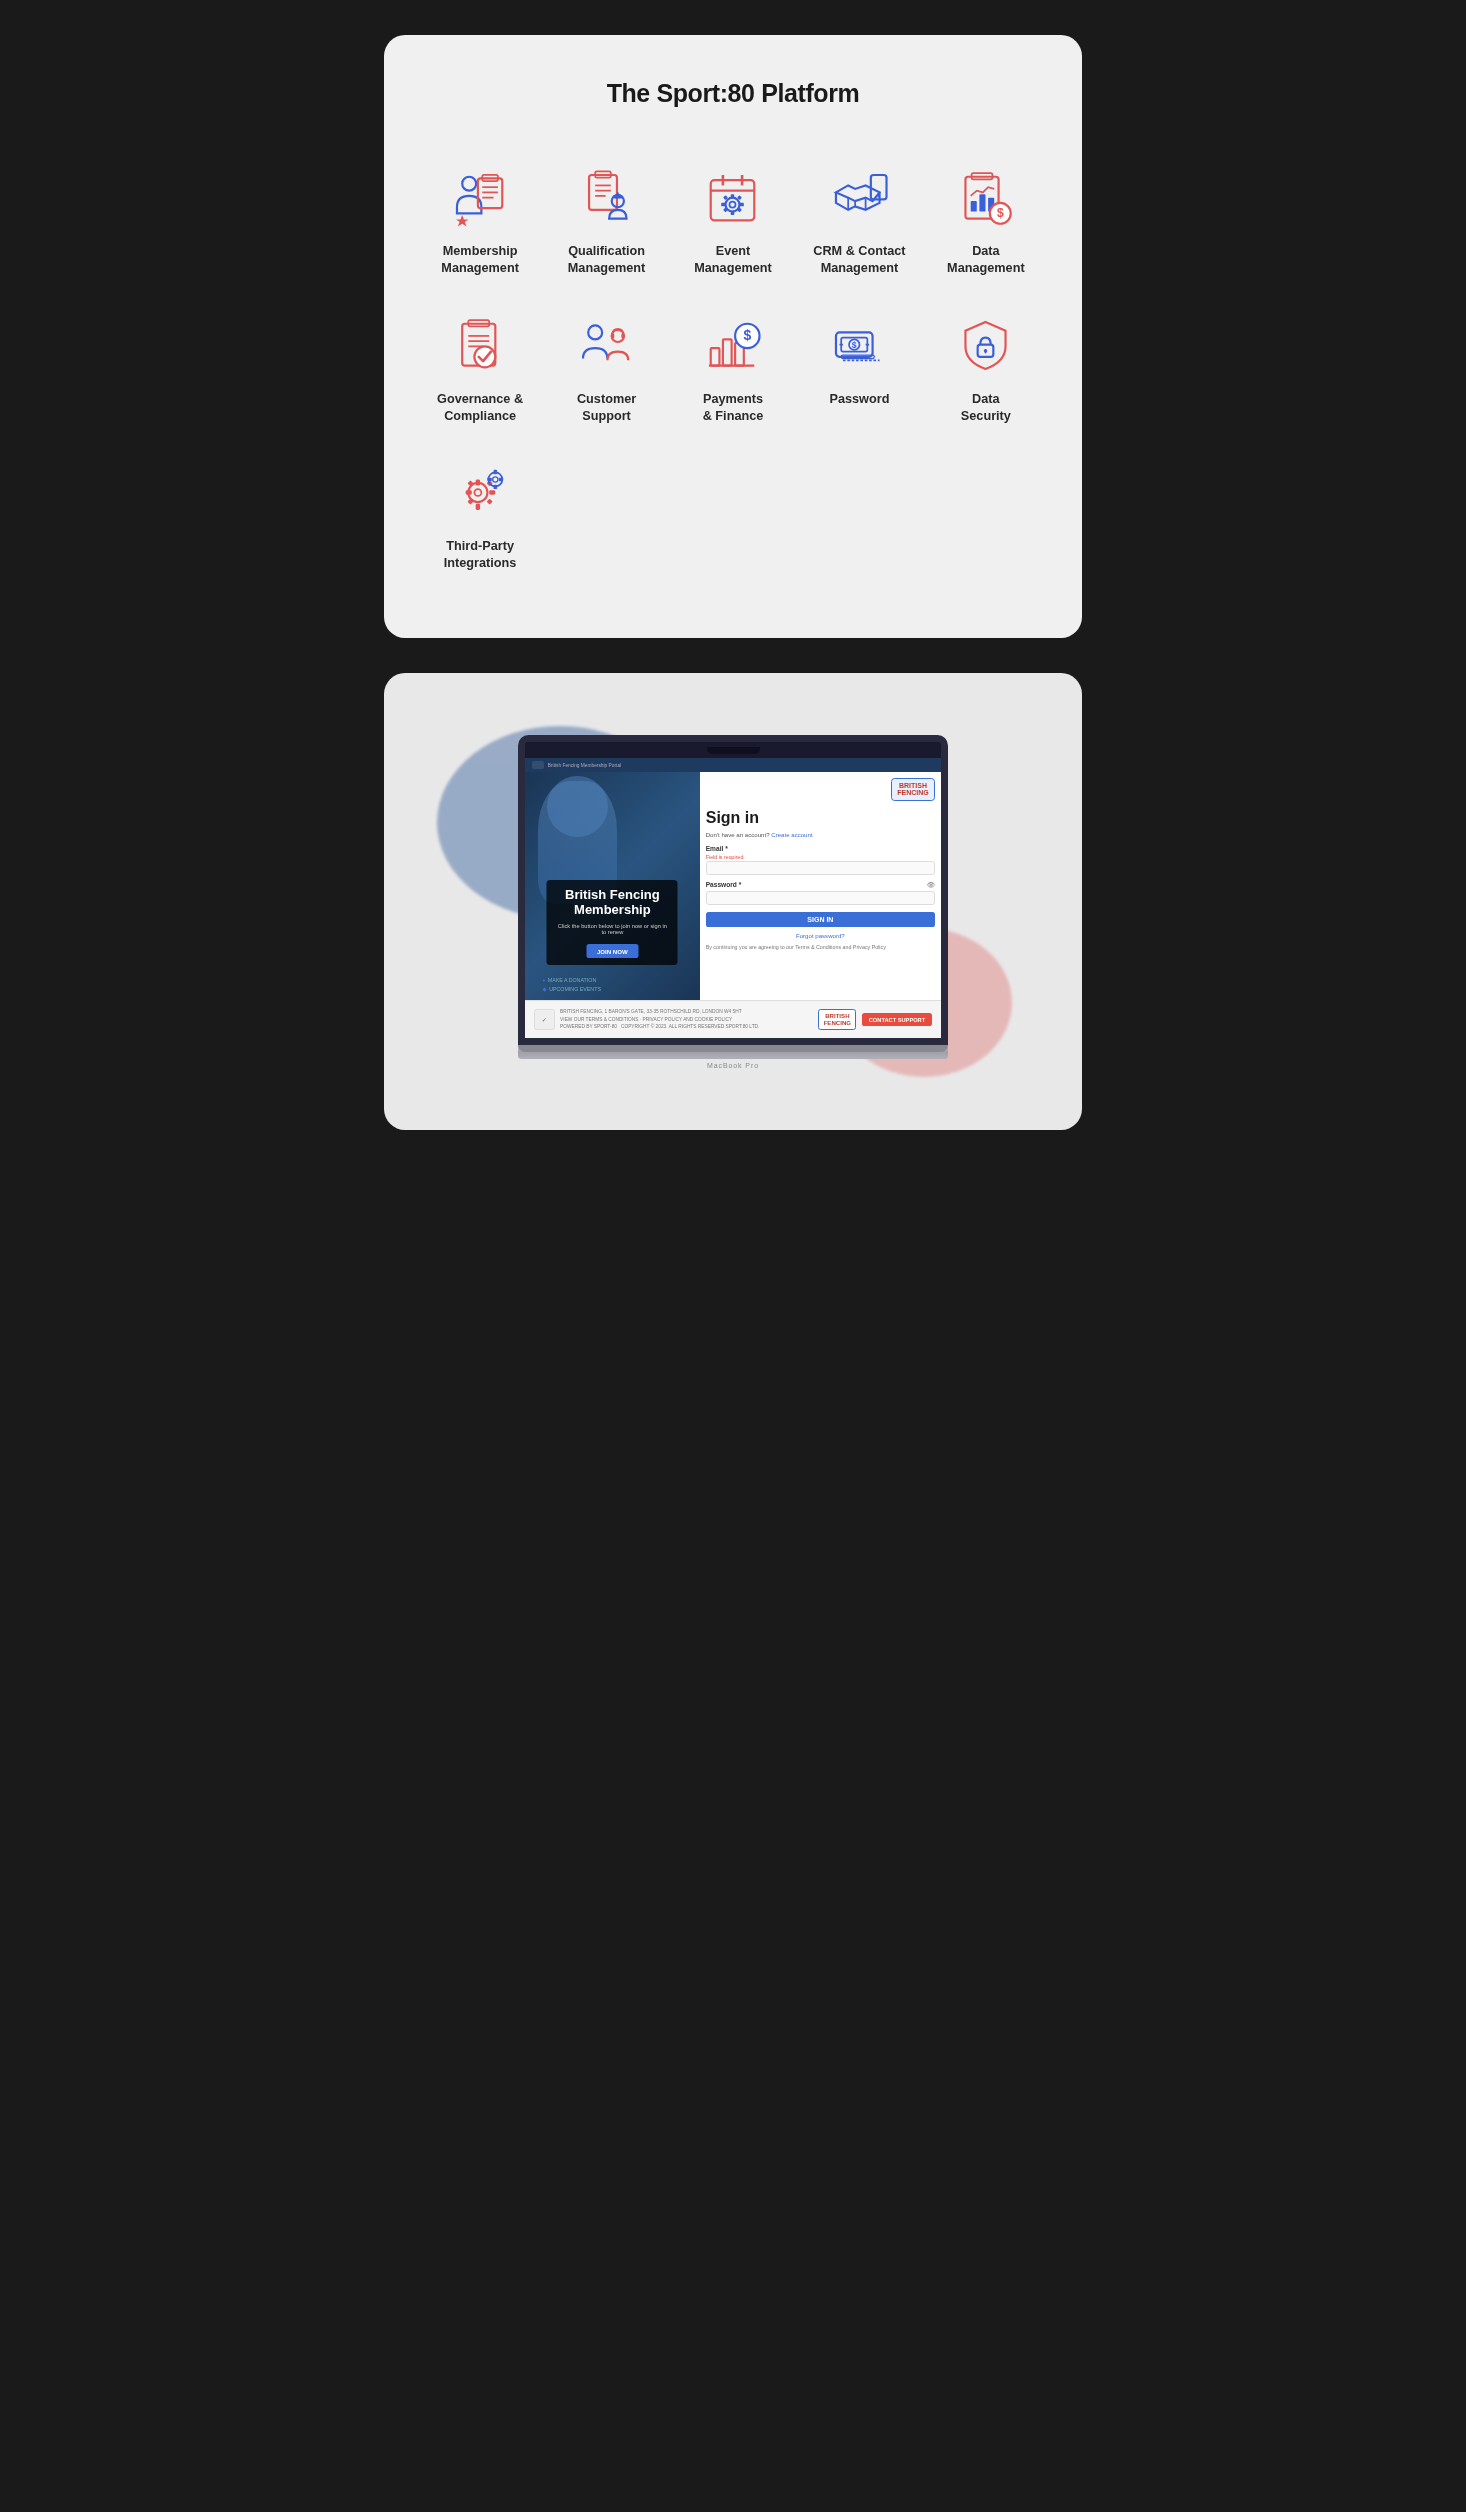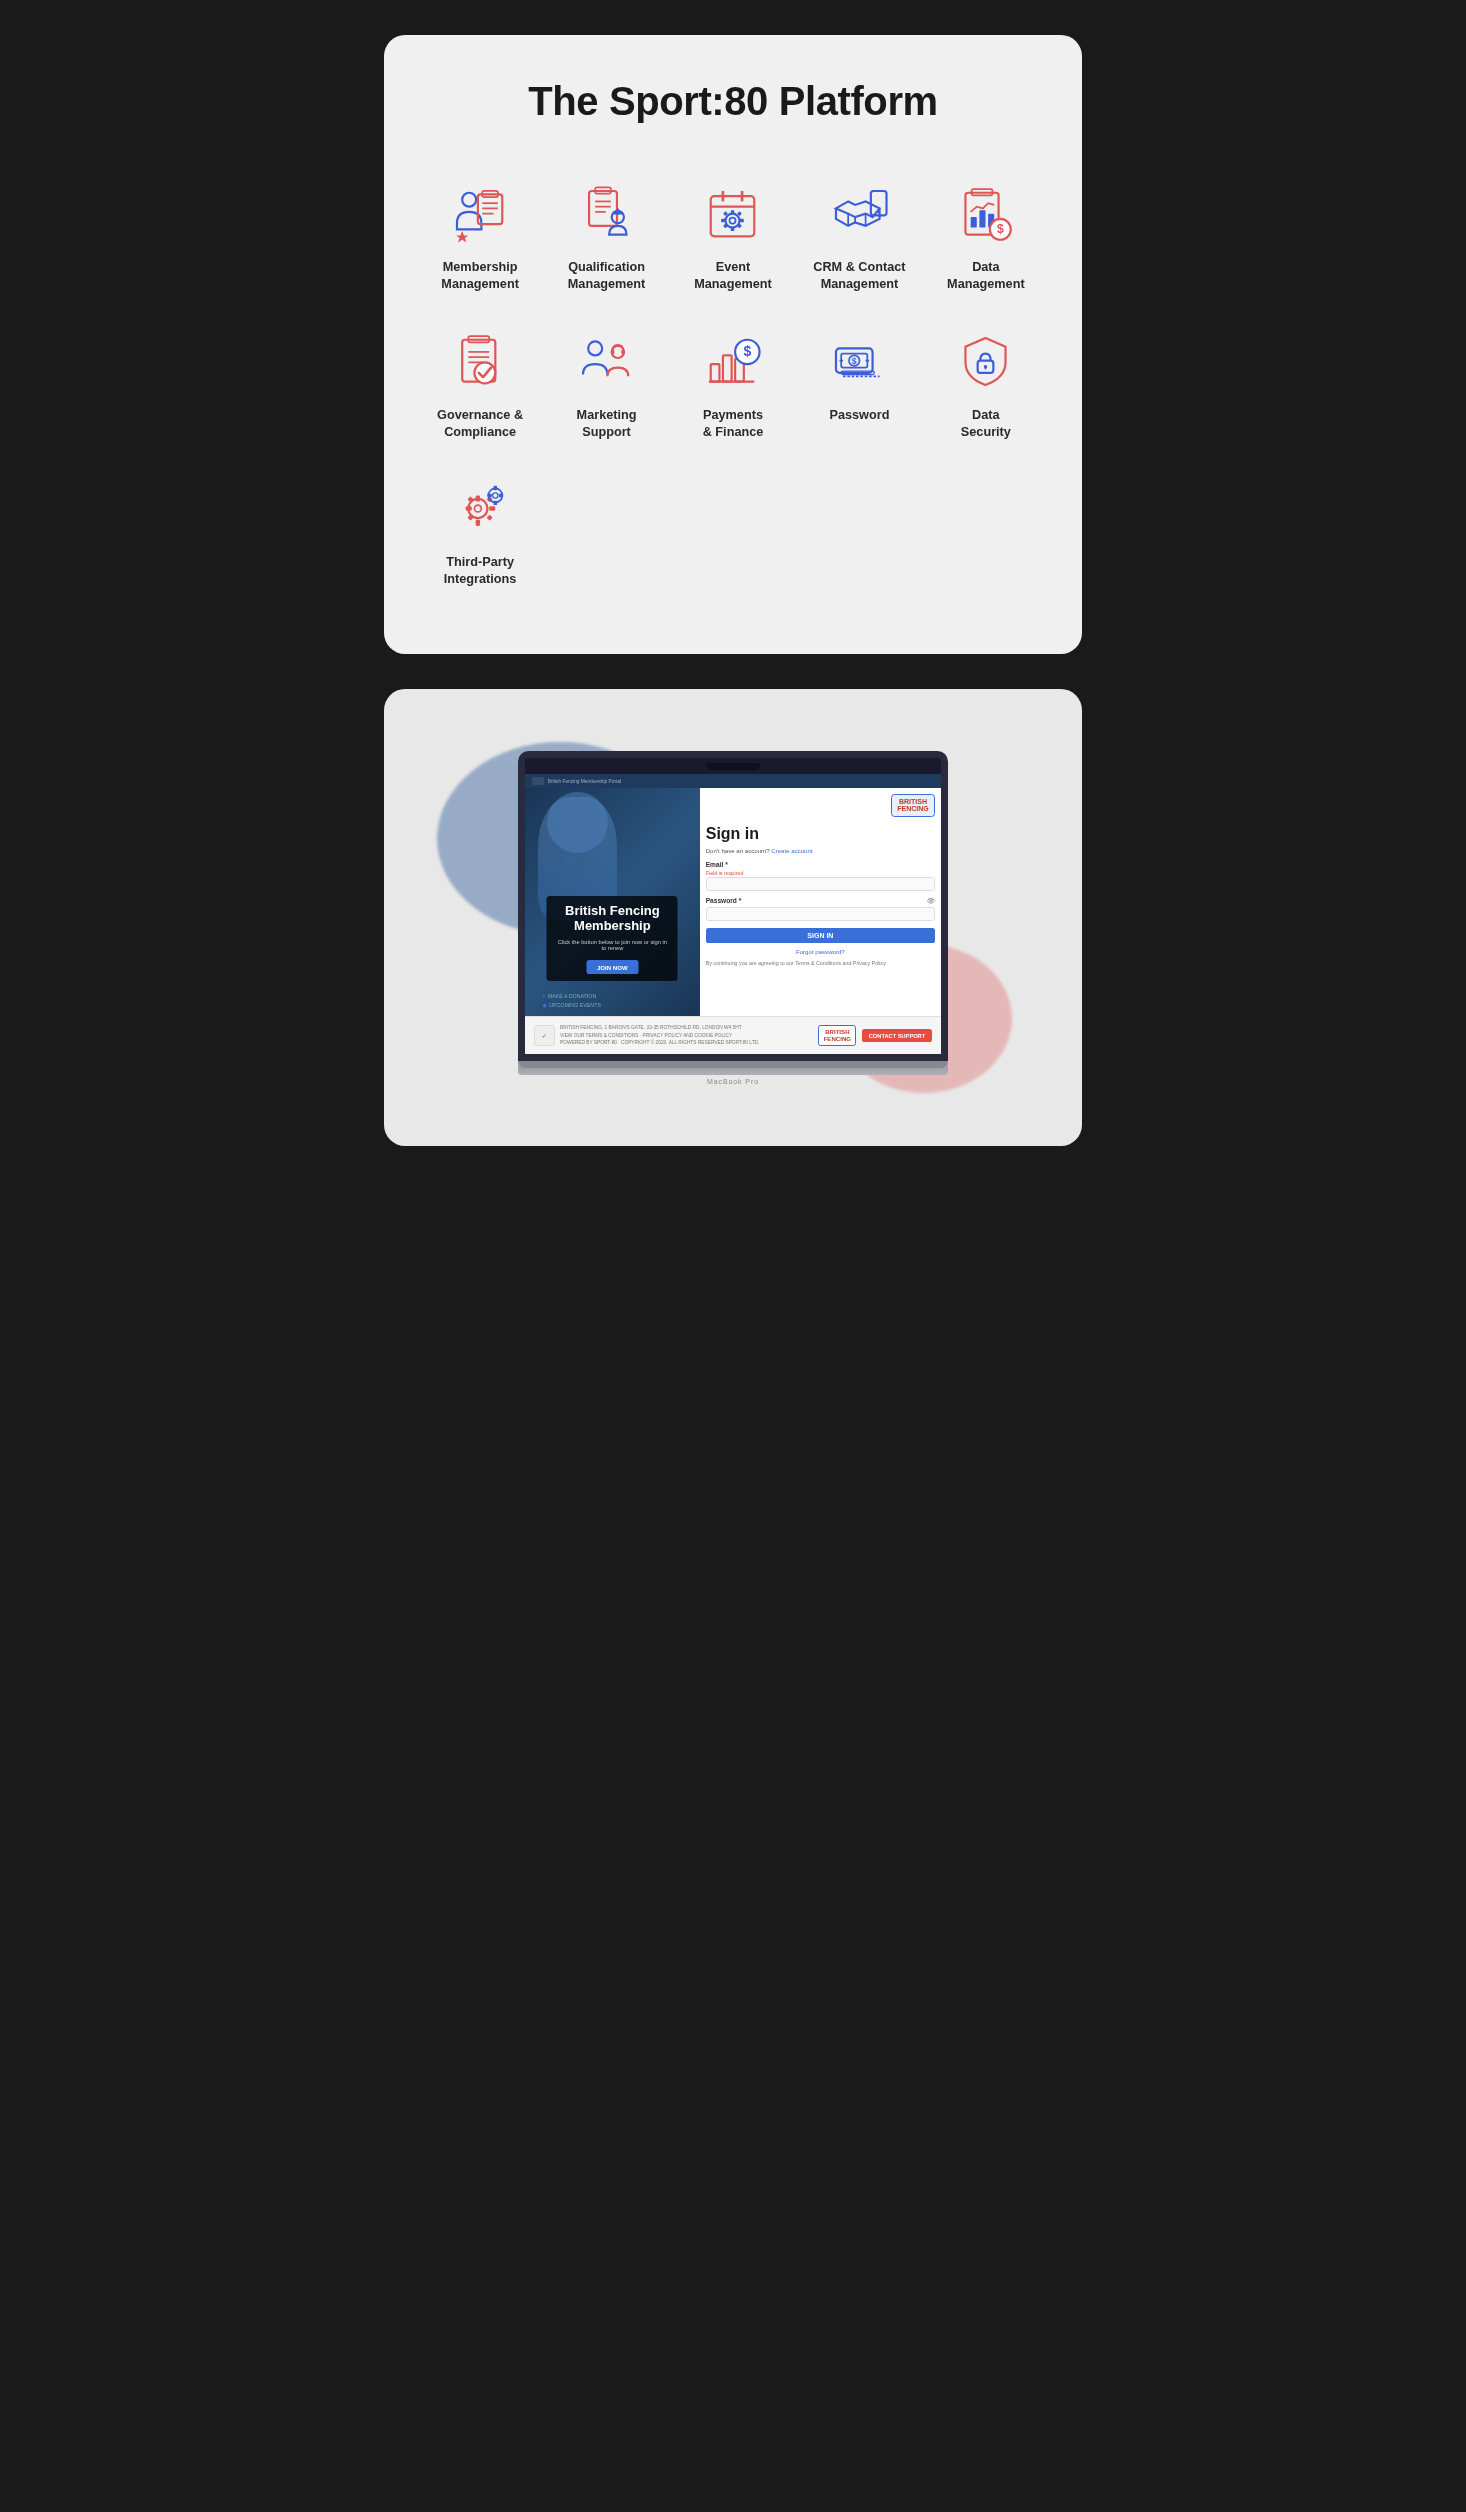--- a/index.html
+++ b/index.html
@@ -13,21 +13,21 @@
     
     .section-platform {
       background: #f0f0f0;
       border-radius: 21px;
       margin: 35px 17.6px;
       padding: 44px 35px 53px;
     }
 
     .platform-title {
       text-align: center;
-      font-size: 40px;
+      font-size: 25px;
       font-weight: 800;
       color: #1a1a1a;
       margin-bottom: 44px;
       letter-spacing: -0.4px;
     }
 
     .platform-grid {
       display: grid;
       grid-template-columns: repeat(5, 1fr);
       gap: 8.8px 4.4px;
@@ -322,21 +322,21 @@
           <circle cx="22" cy="20" r="8" fill="none" stroke="#3a5fd8" stroke-width="2.5"></circle>
           <path d="M8 50 Q8 38 22 38 Q36 38 36 50" fill="none" stroke="#3a5fd8" stroke-width="2.5"></path>
           <circle cx="48" cy="24" r="7" fill="none" stroke="#e05555" stroke-width="2.5"></circle>
           <path d="M36 52 Q36 42 48 42 Q60 42 60 52" fill="none" stroke="#e05555" stroke-width="2.5"></path>
 
           <path d="M42 22 Q42 16 48 16 Q54 16 54 22" fill="none" stroke="#e05555" stroke-width="2"></path>
           <rect x="40" y="21" width="4" height="6" rx="2" fill="#e05555"></rect>
           <rect x="52" y="21" width="4" height="6" rx="2" fill="#e05555"></rect>
         </svg>
       </div>
-      <span class="platform-label" style="white-space:pre-line">Marketing
+      <span class="platform-label" style="white-space:pre-line">Customer
 Support</span>
     </div>
 
     <div class="platform-item">
       <div class="platform-icon">
         <svg width="61" height="61" viewBox="0 0 70 70">
 
           <rect x="10" y="38" width="10" height="20" rx="1" fill="none" stroke="#e05555" stroke-width="2.5"></rect>
           <rect x="24" y="28" width="10" height="30" rx="1" fill="none" stroke="#e05555" stroke-width="2.5"></rect>
           <rect x="38" y="32" width="10" height="26" rx="1" fill="none" stroke="#e05555" stroke-width="2.5"></rect>

